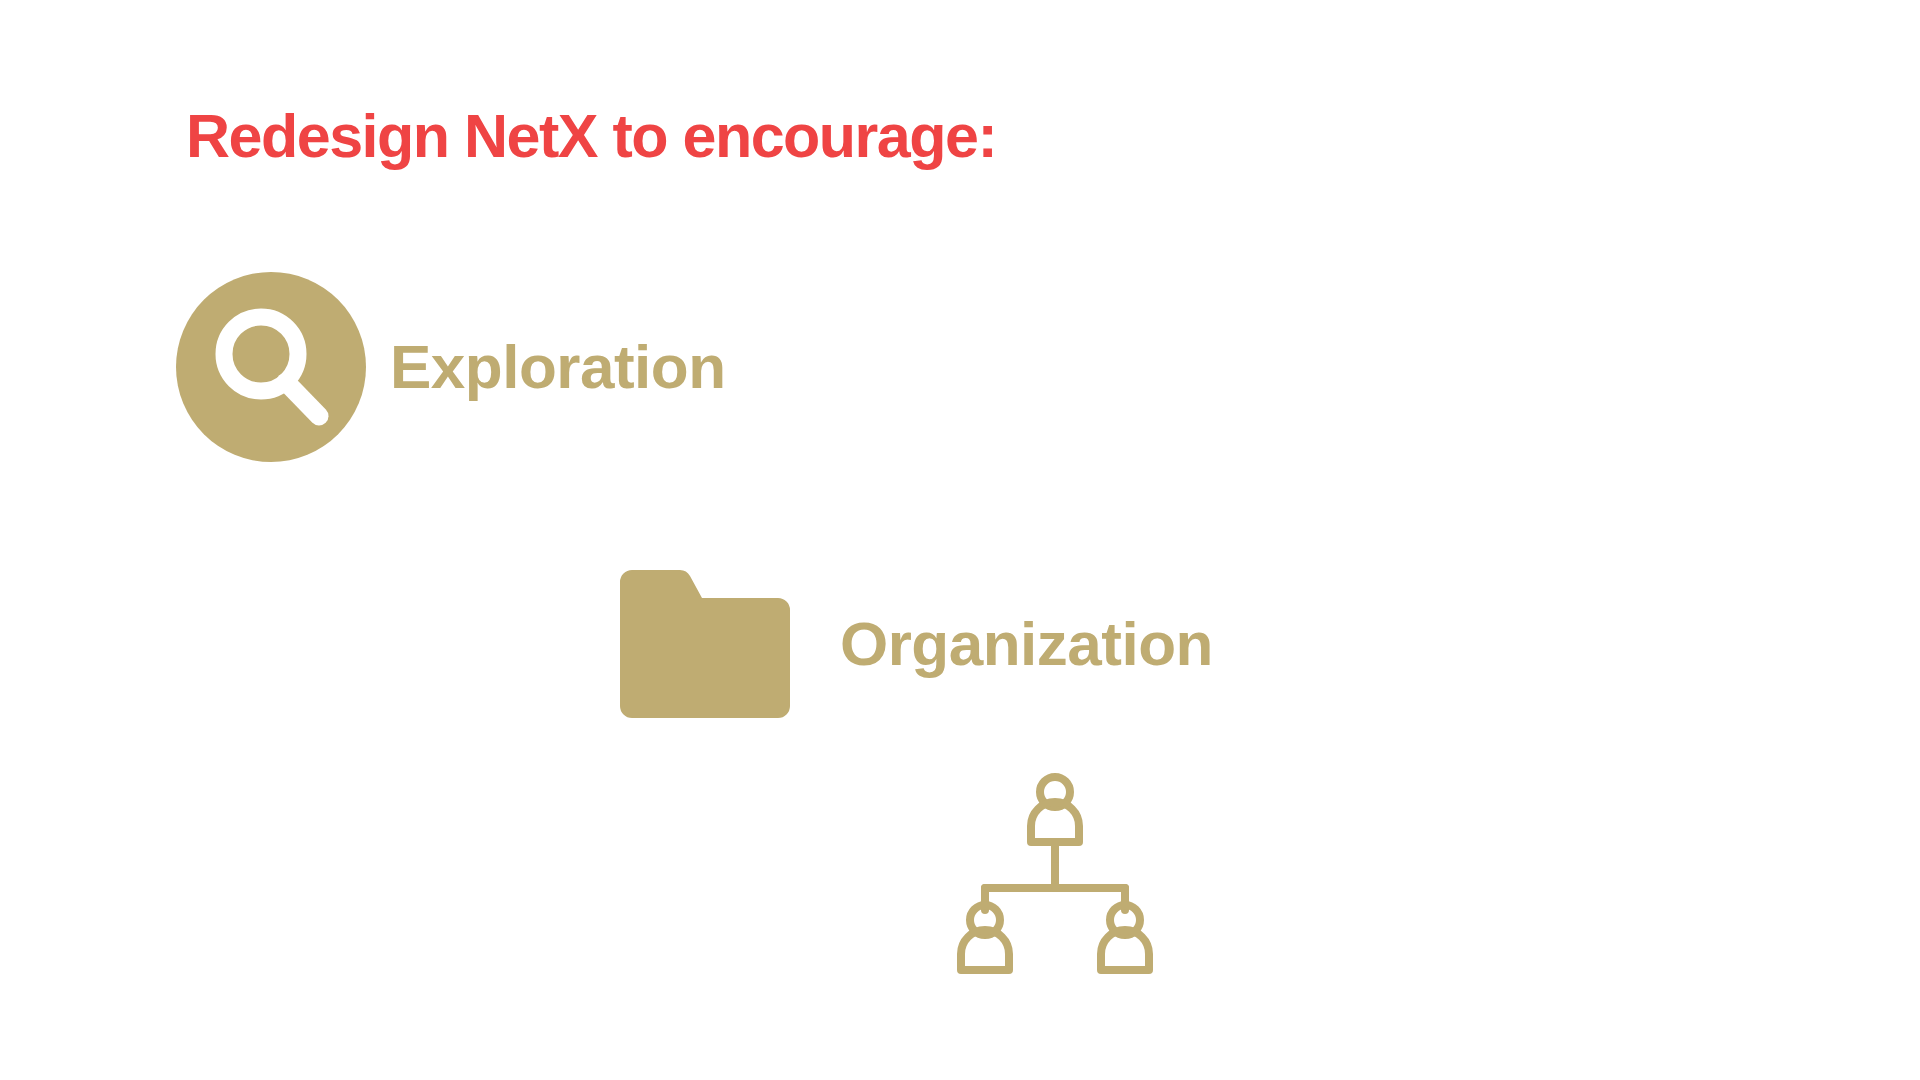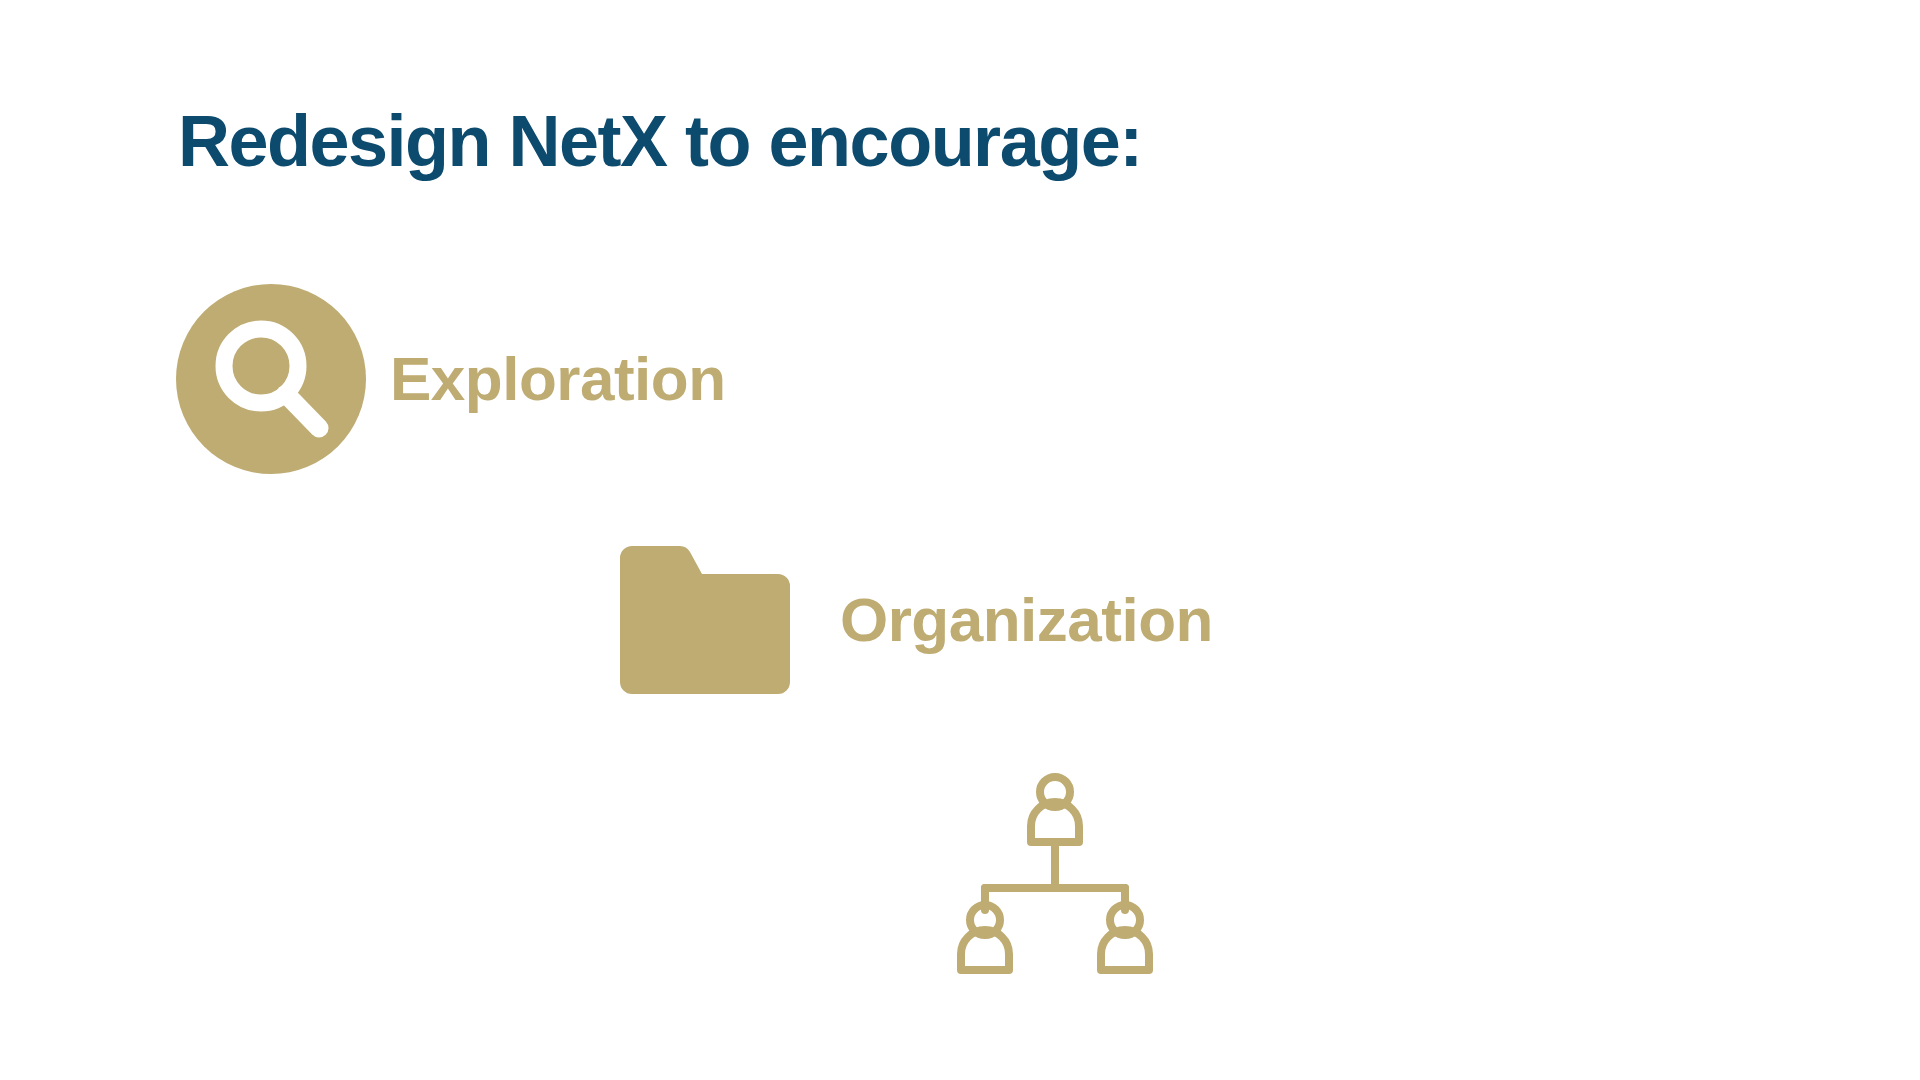--- a/index.html
+++ b/index.html
@@ -17,25 +17,25 @@
 
   .slide {
     position: absolute;
     inset: 0;
     background: #ffffff;
   }
 
   
   .slide-title {
     position: absolute;
-    left: 178px;
+    left: 186px;
     top: 104px;
-    font-size: 72px;
+    font-size: 61px;
     font-weight: 700;
-    color: #0c4a6e;
+    color: #ef4444;
     letter-spacing: -1.5px;
     white-space: nowrap;
     line-height: 1.05;
   }
 
   
   .bullet-row {
     position: absolute;
     display: flex;
     align-items: center;
@@ -51,31 +51,31 @@
   }
 
   .bullet-icon {
     flex: 0 0 auto;
     display: block;
   }
 
   
   #row-exploration {
     left: 176px;
-    top: 284px;
+    top: 272px;
   }
   #row-exploration .bullet-icon {
     width: 190px;
     height: 190px;
     margin-right: 24px;
   }
 
   #row-organization {
     left: 610px;
-    top: 540px;
+    top: 564px;
   }
   #row-organization .bullet-icon {
     width: 200px;
     height: 160px;
     margin-right: 30px;
   }
 
   #row-engagement {
     left: 955px;
     top: 770px;

